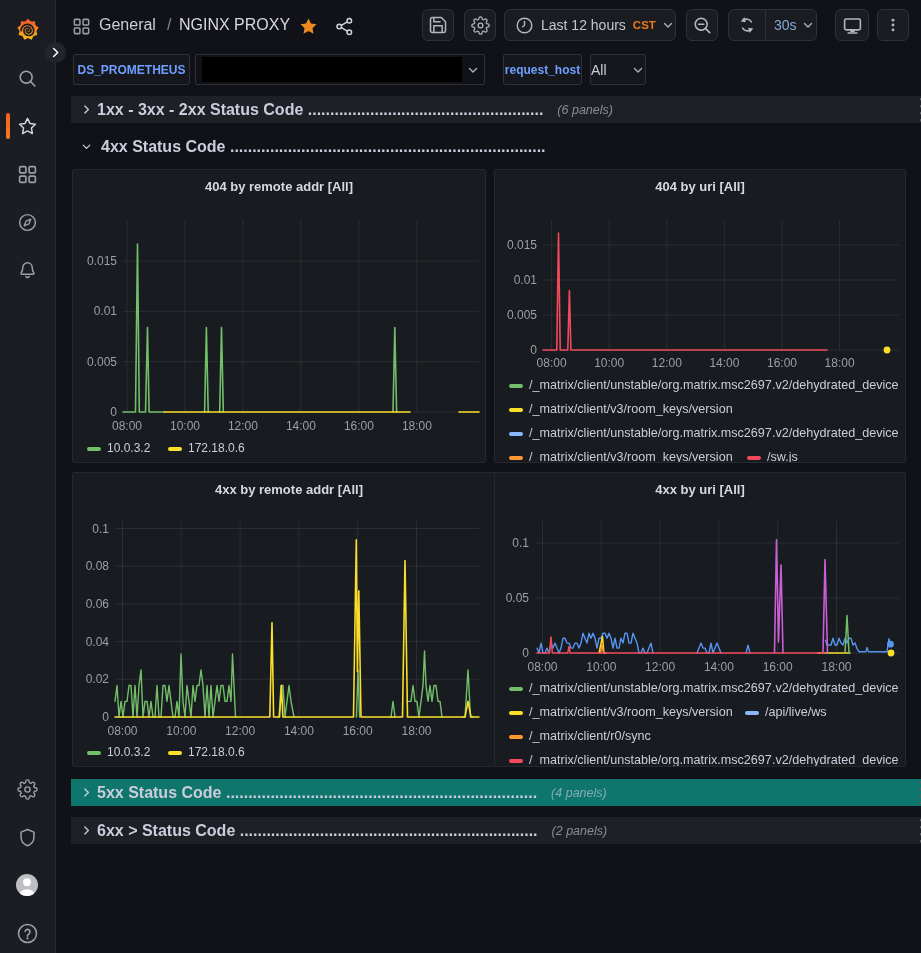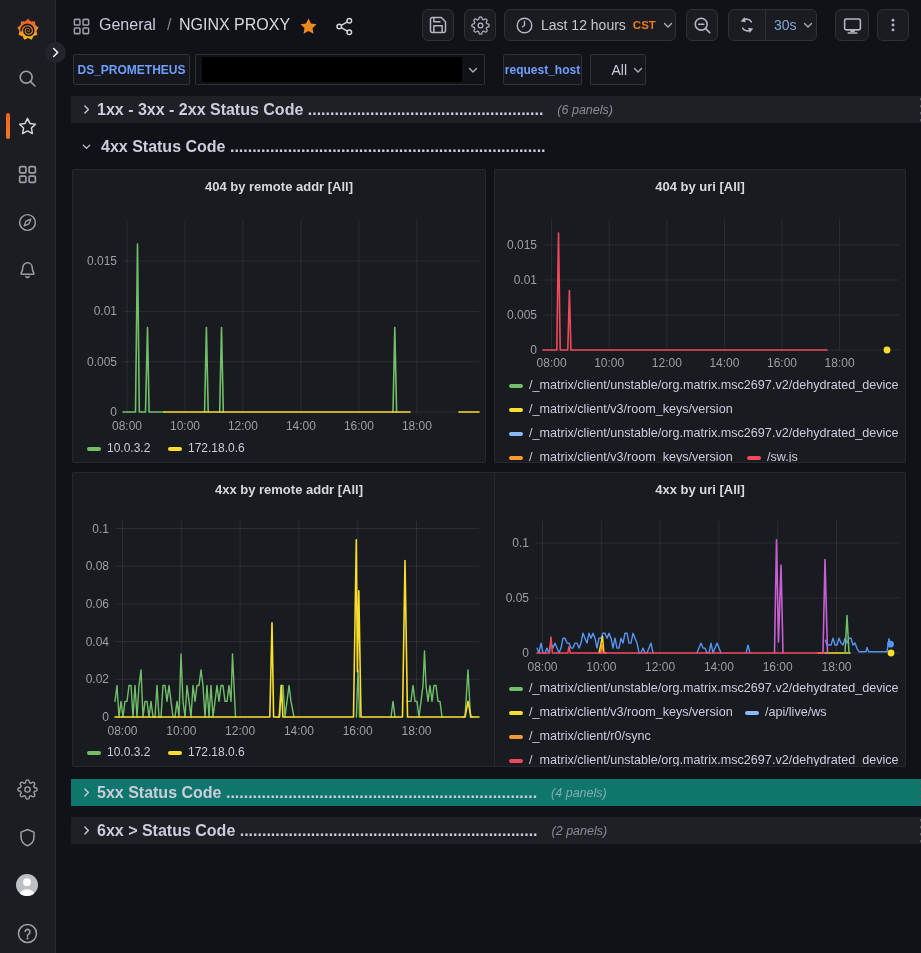--- a/index.html
+++ b/index.html
@@ -175,21 +175,21 @@
     </div>
 <div class="vbox" style="left:195px;width:290px;background:#111217">
   <span style="position:absolute;left:6px;top:2px;right:22px;bottom:2px;background:#000"></span>
   <span style="position:absolute;right:4px;top:8px"><svg width="14" height="14" viewBox="0 0 24 24" fill="none">
           <polyline points="6 9.5 12 15.5 18 9.5" stroke="#aeb0b8" stroke-width="2.4" stroke-linecap="round" stroke-linejoin="round"></polyline>
         </svg></span>
 </div>
 <div class="vbox" style="left:503px;width:79px;justify-content:center">
       <span style="font-size:12px;font-weight:bold;color:#6e9fff">request_host</span>
     </div>
-<div class="vbox" style="left:590px;width:56px;justify-content:flex-end">
+<div class="vbox" style="left:590px;width:56px;justify-content:space-between">
       <span style="font-size:14px;color:#ccccdc">All</span>
       <span style="margin-left:4px;display:flex">
         <svg width="14" height="14" viewBox="0 0 24 24" fill="none">
           <polyline points="6 9.5 12 15.5 18 9.5" stroke="#aeb0b8" stroke-width="2.4" stroke-linecap="round" stroke-linejoin="round"></polyline>
         </svg>
       </span>
     </div>
 
 <div class="rowhdr" style="top:96px;background:#1d2025">
   <span style="margin-left:9px;display:flex">

